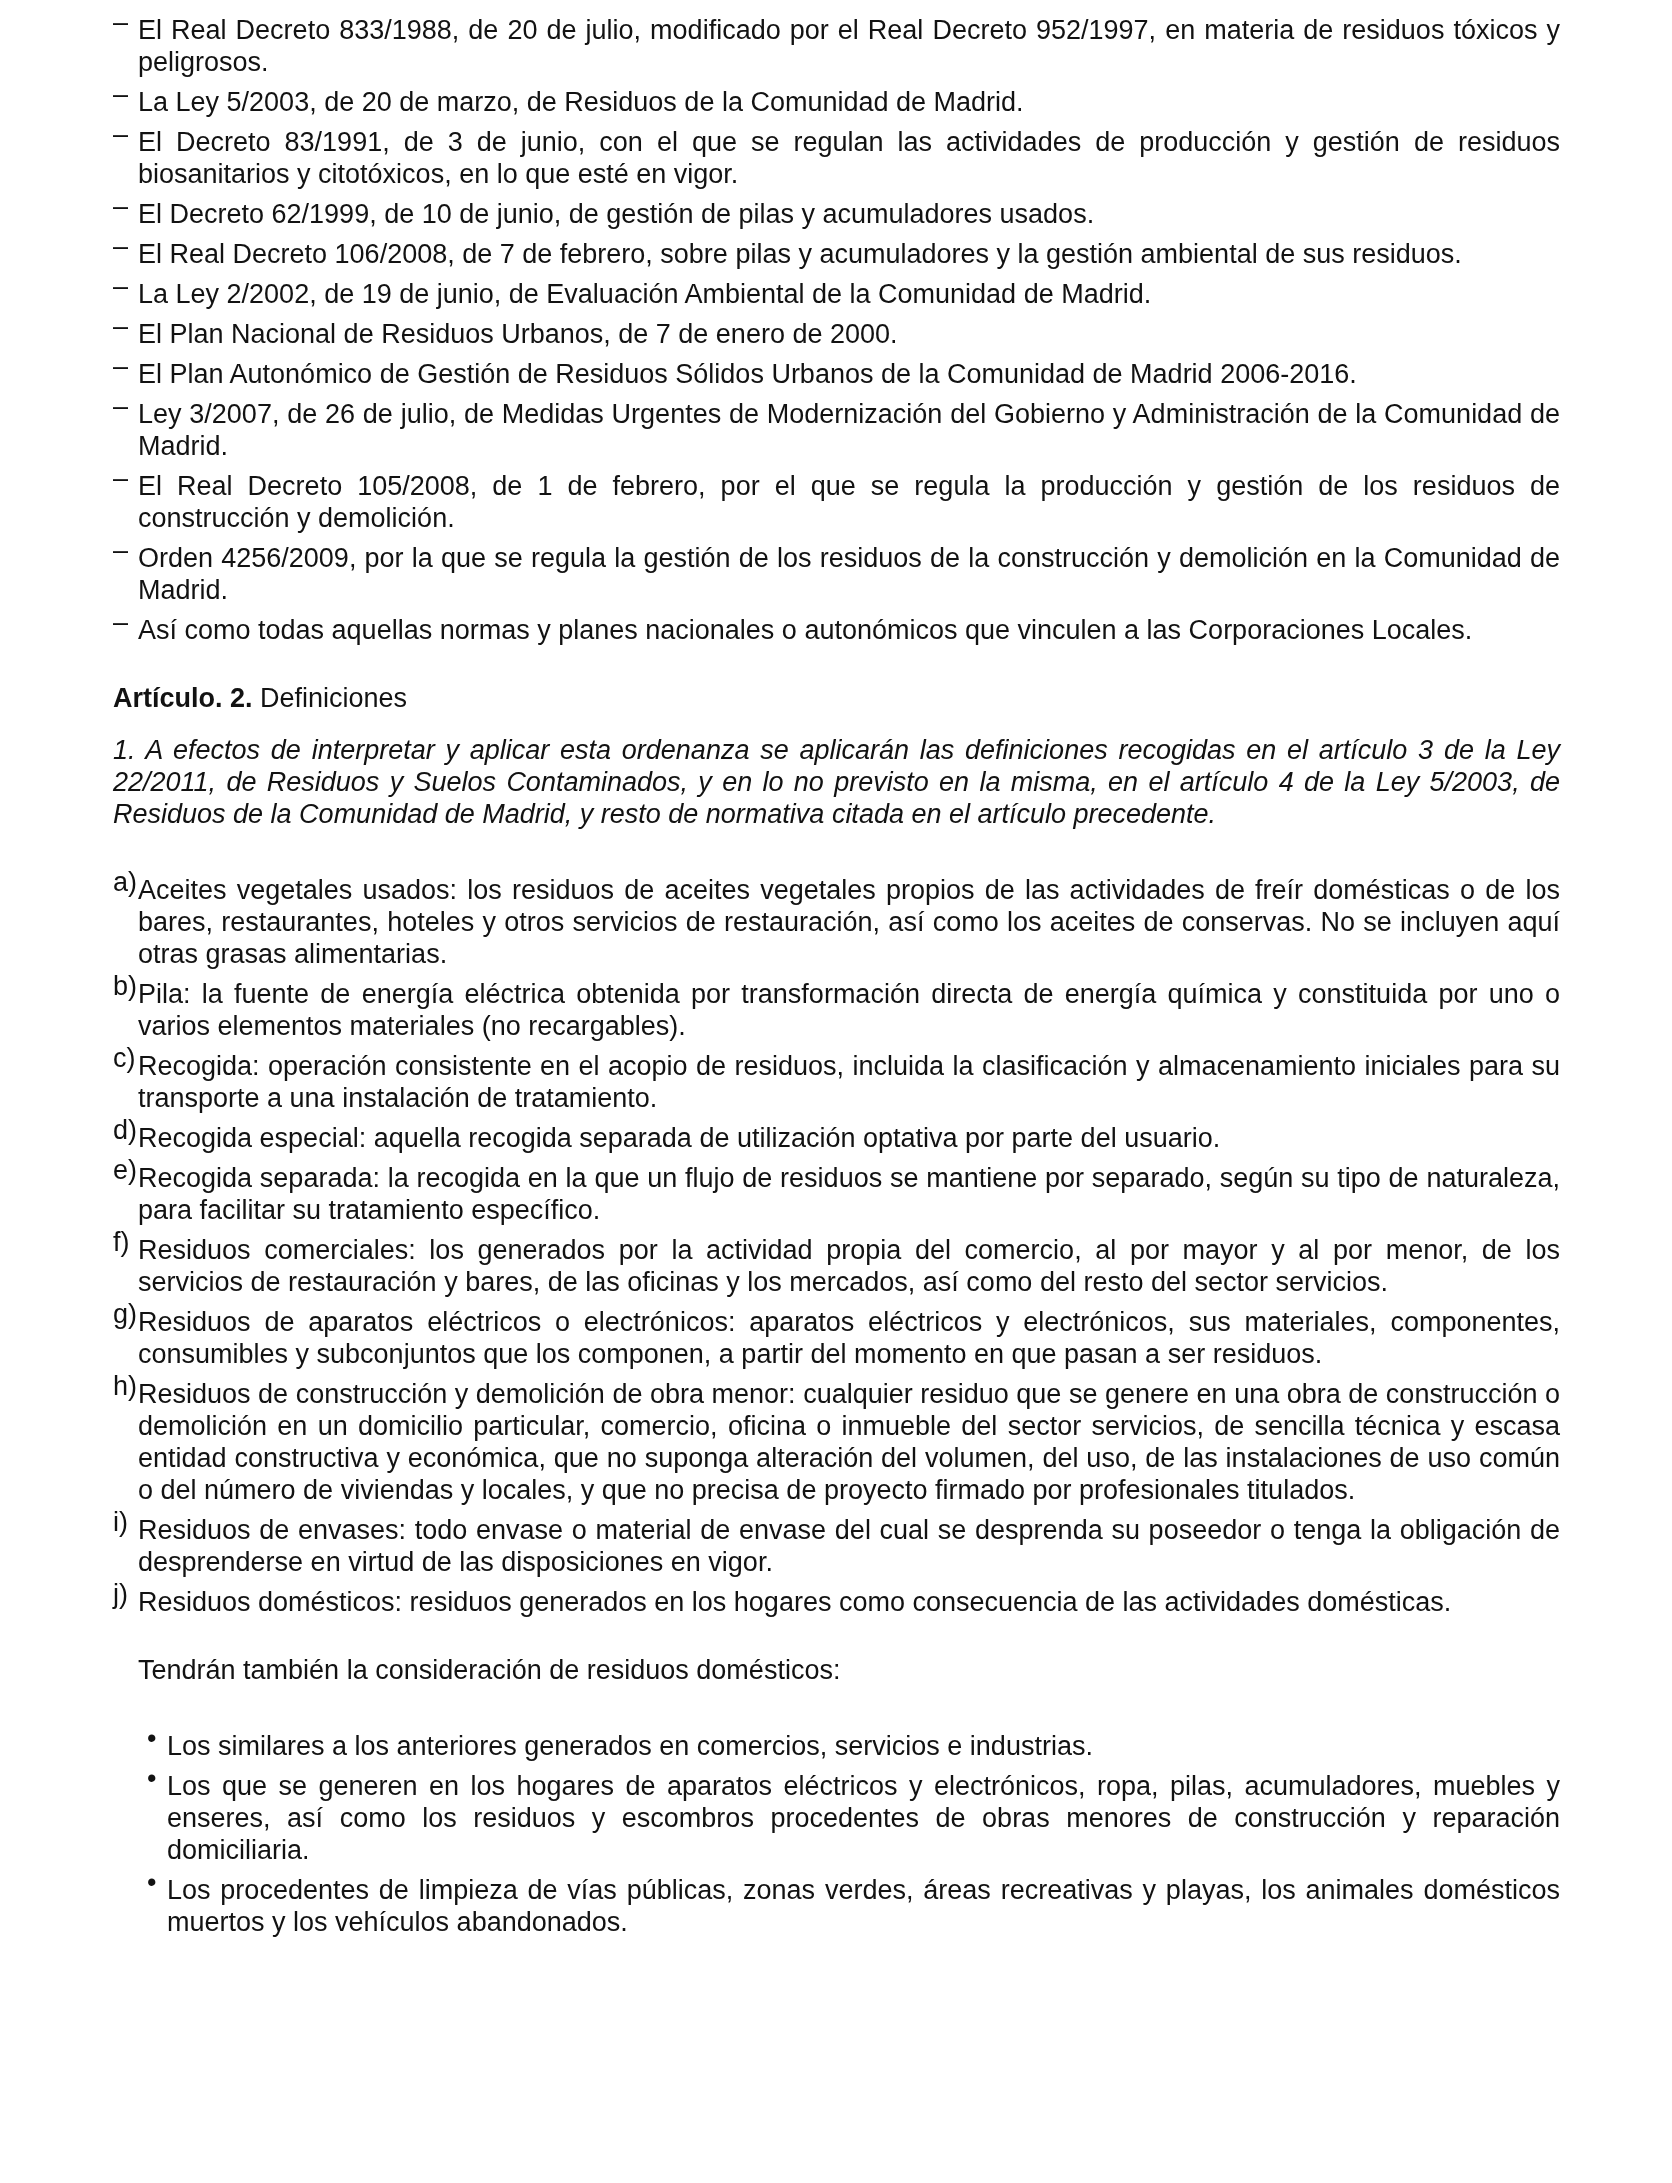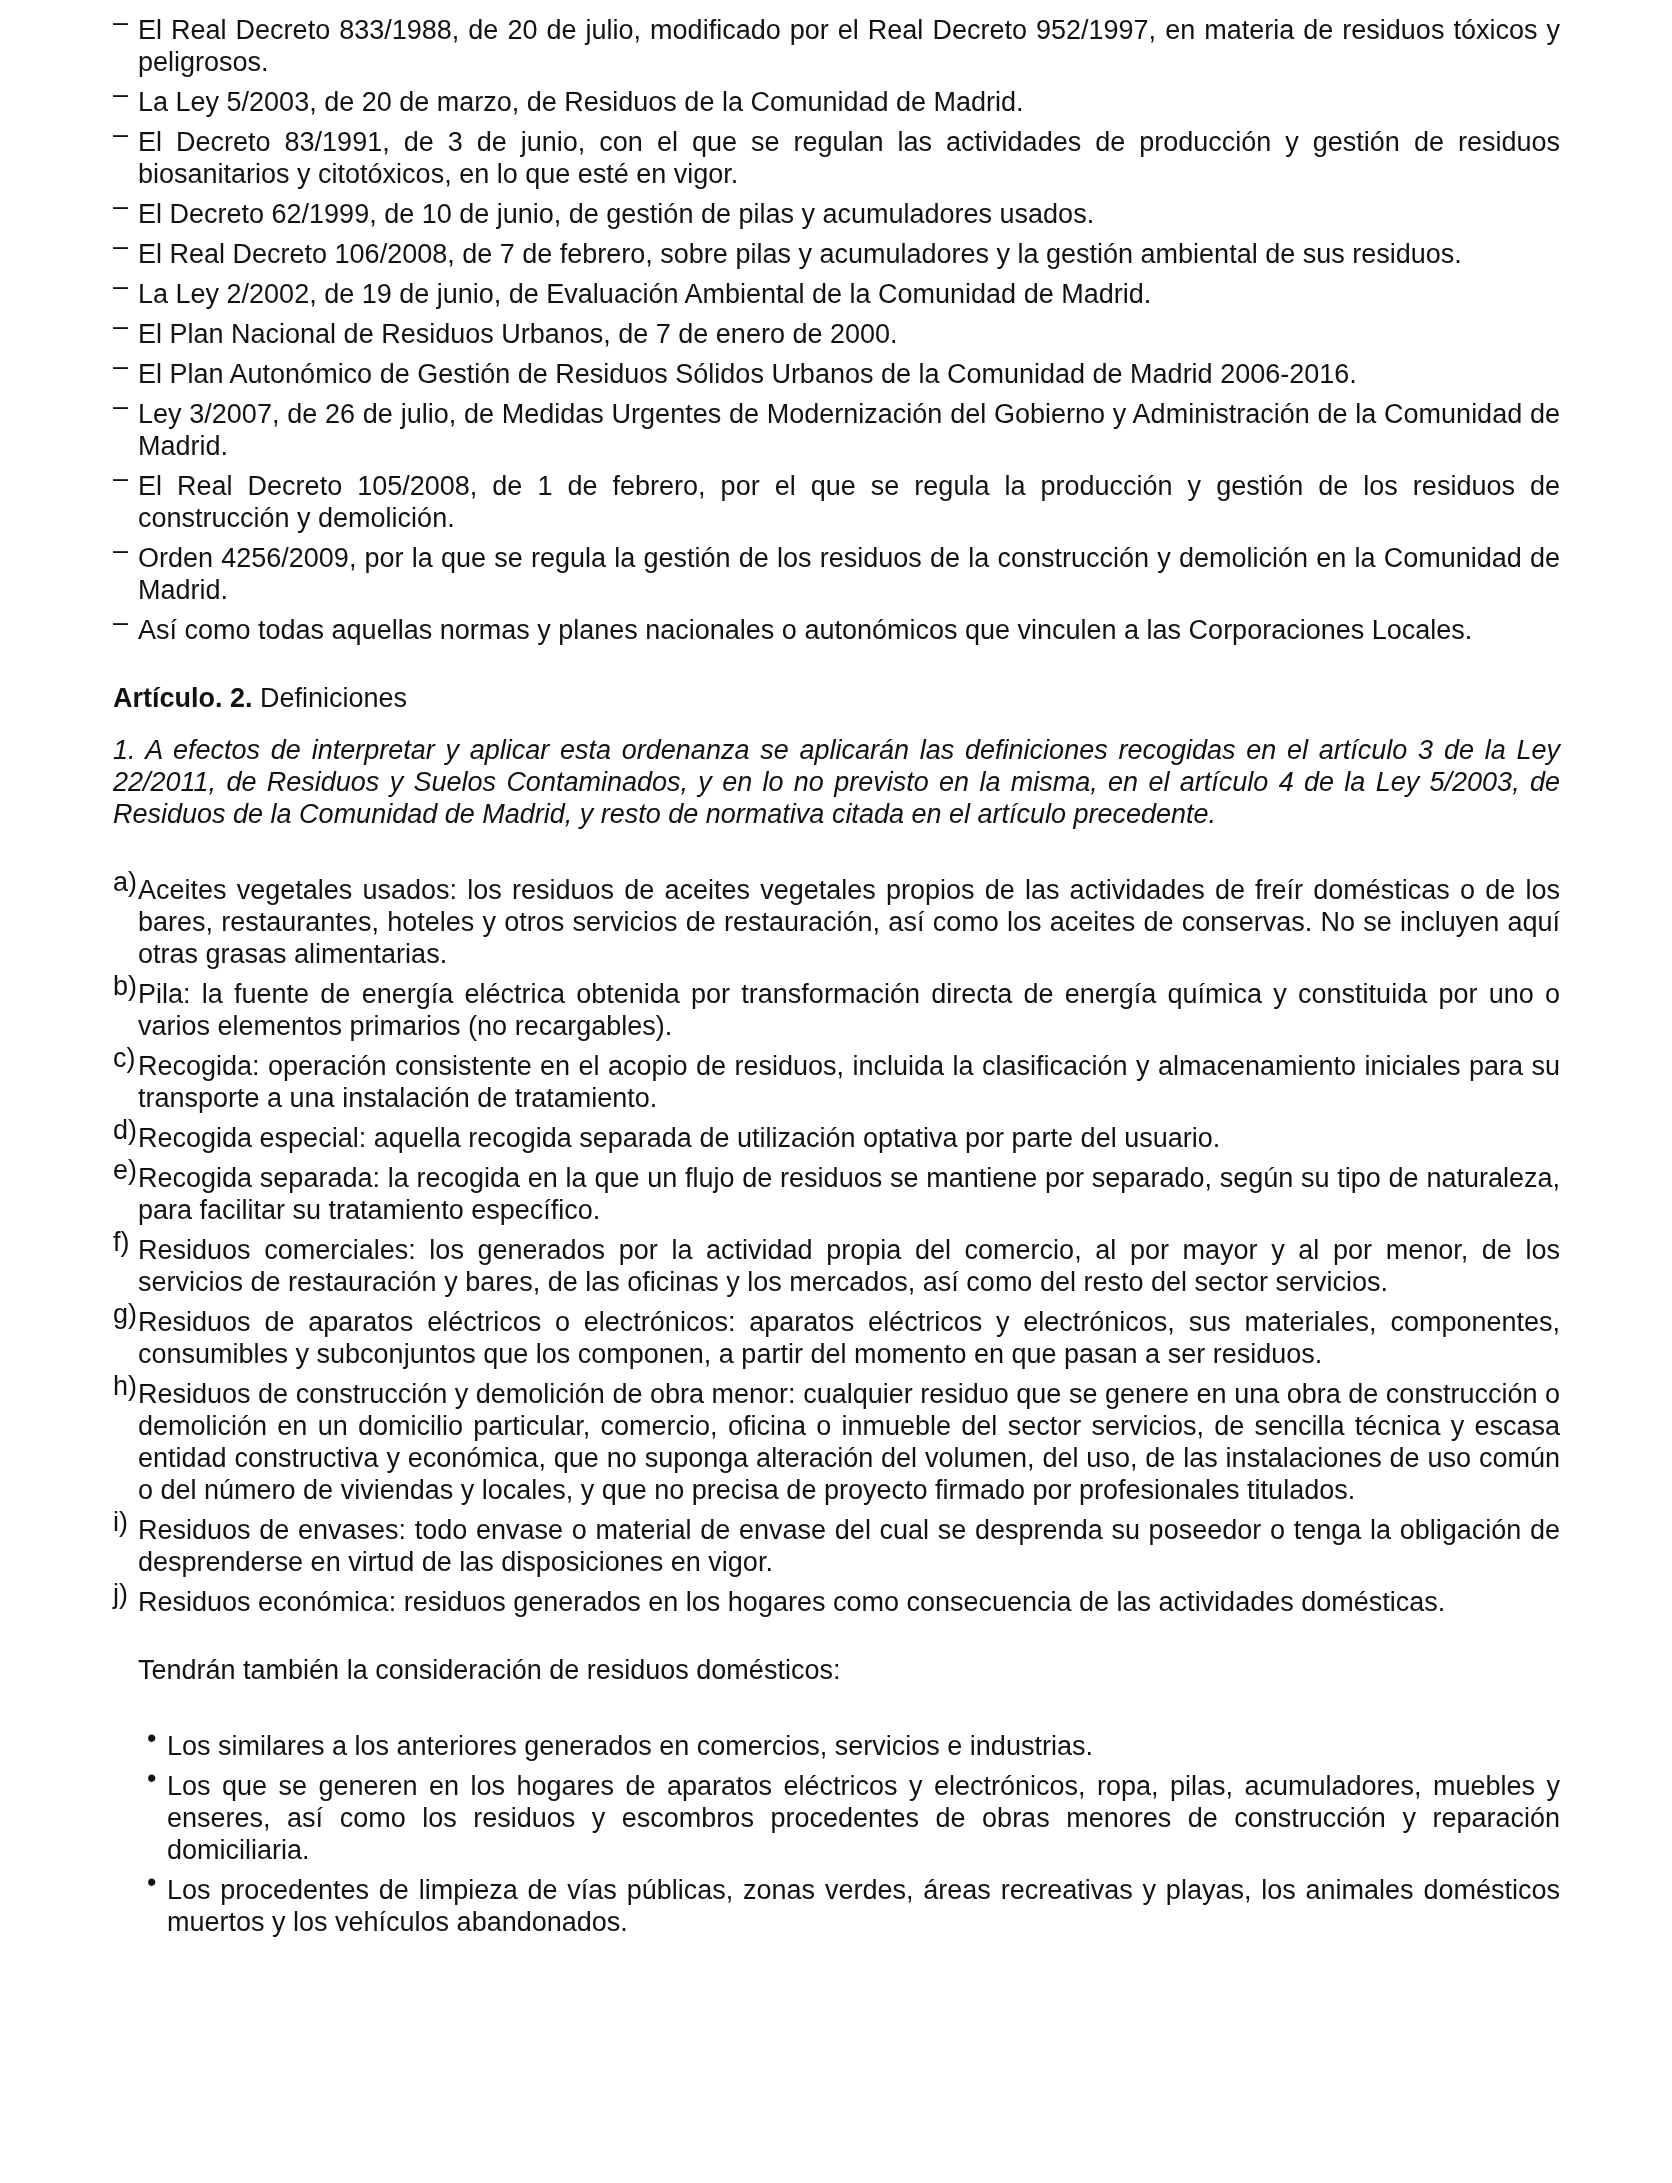--- a/index.html
+++ b/index.html
@@ -99,21 +99,21 @@
   <p class="para">1. A efectos de interpretar y aplicar esta ordenanza se aplicarán las definiciones recogidas en el artículo 3 de la Ley 22/2011, de Residuos y Suelos Contaminados, y en lo no previsto en la misma, en el artículo 4 de la Ley 5/2003, de Residuos de la Comunidad de Madrid, y resto de normativa citada en el artículo precedente.</p>
 
 
   <div class="letter-list">
     <div class="row">
       <span class="letter-marker">a)</span>
       <span class="item-text">Aceites vegetales usados: los residuos de aceites vegetales propios de las actividades de freír domésticas o de los bares, restaurantes, hoteles y otros servicios de restauración, así como los aceites de conservas. No se incluyen aquí otras grasas alimentarias.</span>
     </div>
     <div class="row">
       <span class="letter-marker">b)</span>
-      <span class="item-text">Pila: la fuente de energía eléctrica obtenida por transformación directa de energía química y constituida por uno o varios elementos primarios (no recargables).</span>
+      <span class="item-text">Pila: la fuente de energía eléctrica obtenida por transformación directa de energía química y constituida por uno o varios elementos materiales (no recargables).</span>
     </div>
     <div class="row">
       <span class="letter-marker">c)</span>
       <span class="item-text">Recogida: operación consistente en el acopio de residuos, incluida la clasificación y almacenamiento iniciales para su transporte a una instalación de tratamiento.</span>
     </div>
     <div class="row">
       <span class="letter-marker">d)</span>
       <span class="item-text">Recogida especial: aquella recogida separada de utilización optativa por parte del usuario.</span>
     </div>
     <div class="row">
@@ -131,21 +131,21 @@
     <div class="row">
       <span class="letter-marker">h)</span>
       <span class="item-text">Residuos de construcción y demolición de obra menor: cualquier residuo que se genere en una obra de construcción o demolición en un domicilio particular, comercio, oficina o inmueble del sector servicios, de sencilla técnica y escasa entidad constructiva y económica, que no suponga alteración del volumen, del uso, de las instalaciones de uso común o del número de viviendas y locales, y que no precisa de proyecto firmado por profesionales titulados.</span>
     </div>
     <div class="row">
       <span class="letter-marker">i)</span>
       <span class="item-text">Residuos de envases: todo envase o material de envase del cual se desprenda su poseedor o tenga la obligación de desprenderse en virtud de las disposiciones en vigor.</span>
     </div>
     <div class="row">
       <span class="letter-marker">j)</span>
-      <span class="item-text">Residuos económica: residuos generados en los hogares como consecuencia de las actividades domésticas.</span>
+      <span class="item-text">Residuos domésticos: residuos generados en los hogares como consecuencia de las actividades domésticas.</span>
     </div>
   </div>
 
   <p class="sub-para">Tendrán también la consideración de residuos domésticos:</p>
 
   <div class="bullet-list">
     <div class="row">
       <span class="marker">•</span>
       <span class="item-text">Los similares a los anteriores generados en comercios, servicios e industrias.</span>
     </div>

